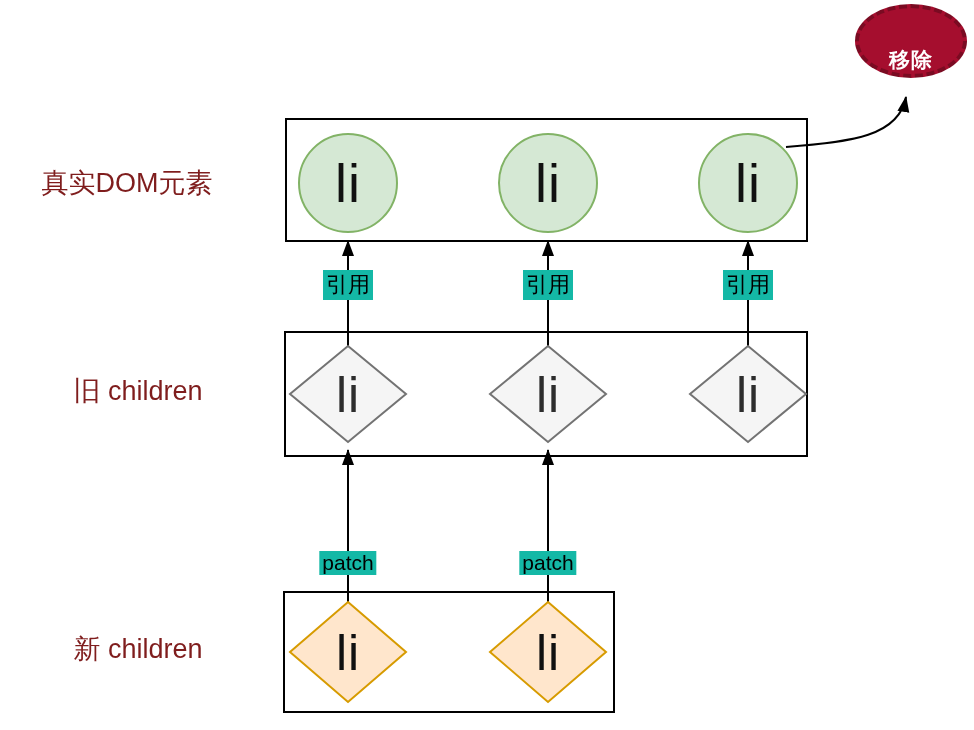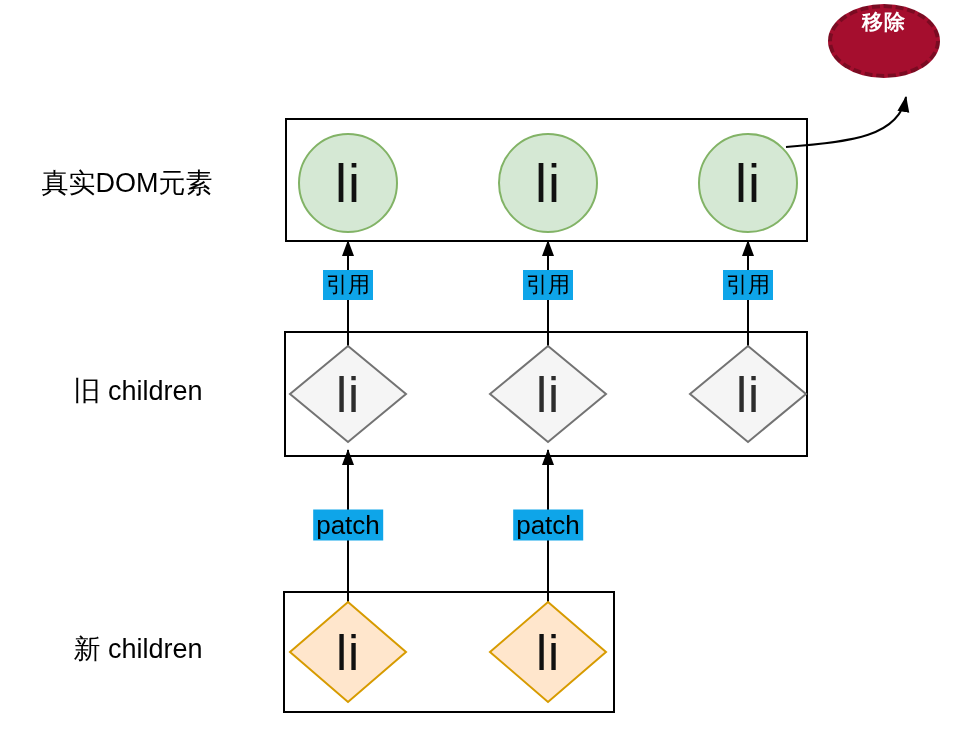--- a/index.html
+++ b/index.html
@@ -47,45 +47,45 @@
     font-family:"Liberation Sans","DejaVu Sans",sans-serif;
     font-size:50px;font-weight:500;letter-spacing:1px;
   }
   .diamond text.old{fill:#2d2d2d;}
   .diamond text.new{fill:#111111;}
 
   
   .row-label{
     position:absolute;
     transform:translate(-50%,-50%);
-    font-size:27px;color:#000000;
+    font-size:27px;color:#7f1d1d;
     white-space:nowrap;
   }
 
   
   .edge-label{
     position:absolute;
     transform:translate(-50%,-50%);
-    background:#0ea5e9;
+    background:#14b8a6;
     padding:0 3px;
     font-size:22px;color:#000000;
     white-space:nowrap;
   }
-  .edge-label.patch{font-size:26px;}
+  .edge-label.patch{font-size:21px;margin-top:38px;}
 
   
   #remove-badge{
     position:absolute;
-    left:828px;top:4px;
+    left:855px;top:4px;
     width:112px;height:74px;
     box-sizing:border-box;
     background:#a50e2e;
     border:4px dashed #7a0b22;
     border-radius:50%;
-    display:flex;align-items:flex-start;justify-content:center;
+    display:flex;align-items:flex-end;justify-content:center;
   }
   #remove-badge span{
     color:#ffffff;font-size:21px;font-weight:700;letter-spacing:1px;
   }
 </style>
 </head>
 <body>
 
 <div id="canvas">
 

